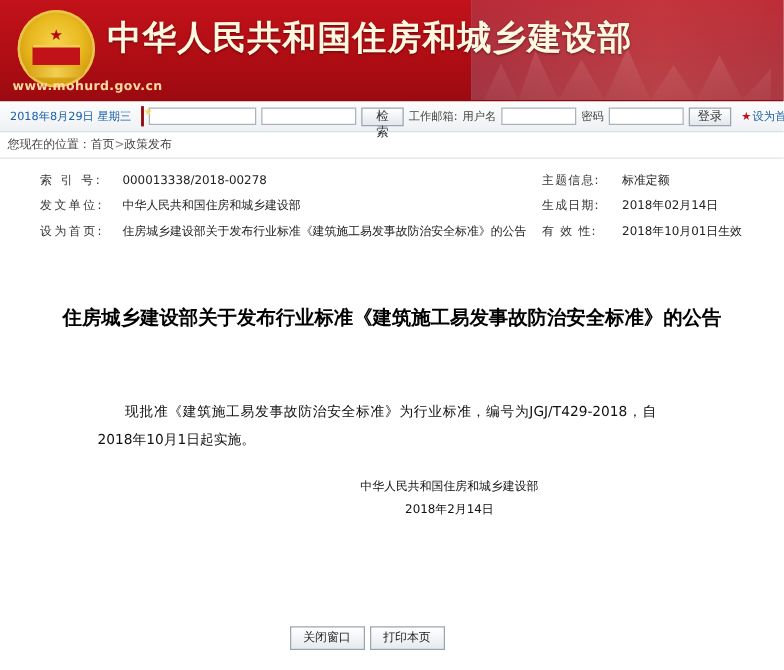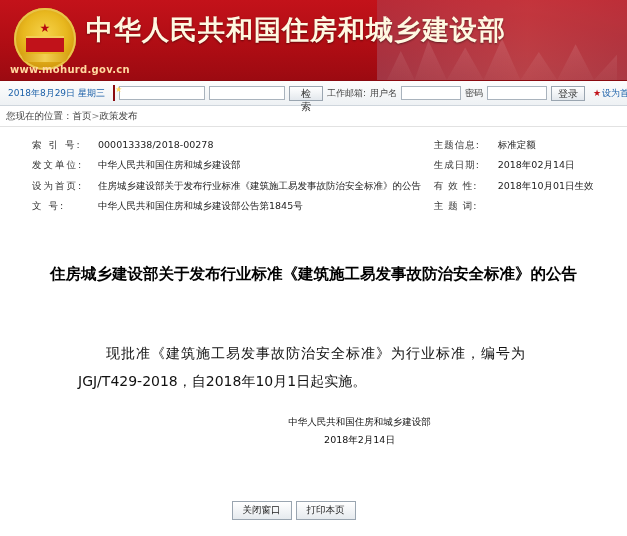--- a/index.html
+++ b/index.html
@@ -208,21 +208,21 @@
     text-align: center;
     font-family: "DejaVu Serif", "Liberation Serif", serif;
     font-size: 15.5px;
     font-weight: bold;
     color: #000;
     margin: 46px 40px 0 40px;
     line-height: 1.6;
   }
   .doc-body {
     margin: 52px 102px 0 78px;
-    font-size: 14px;
+    font-size: 11px;
     color: #111;
     line-height: 2.0;
   }
   .doc-body p {
     margin: 0 0 14px 0;
     text-indent: 2em;
     text-align: justify;
   }
   .signature {
     margin: 18px 78px 0 0;
@@ -310,26 +310,20 @@
         <td class="v">中华人民共和国住房和城乡建设部</td>
         <td class="k2">生成日期:</td>
         <td class="v">2018年02月14日</td>
       </tr>
       <tr>
         <td class="k">设为首页:</td>
         <td class="v">住房城乡建设部关于发布行业标准《建筑施工易发事故防治安全标准》的公告</td>
         <td class="k2">有 效 性:</td>
         <td class="v">2018年10月01日生效</td>
       </tr>
-      <tr>
-        <td class="k">文 号:</td>
-        <td class="v">中华人民共和国住房和城乡建设部公告第1845号</td>
-        <td class="k2">主 题 词:</td>
-        <td class="v"></td>
-      </tr>
     </tbody>
       </table>
   </div>
 
   <div class="doc-title">住房城乡建设部关于发布行业标准《建筑施工易发事故防治安全标准》的公告</div>
 
   <div class="doc-body">
     <p>现批准《建筑施工易发事故防治安全标准》为行业标准，编号为JGJ/T429-2018，自2018年10月1日起实施。</p>
   </div>
 

